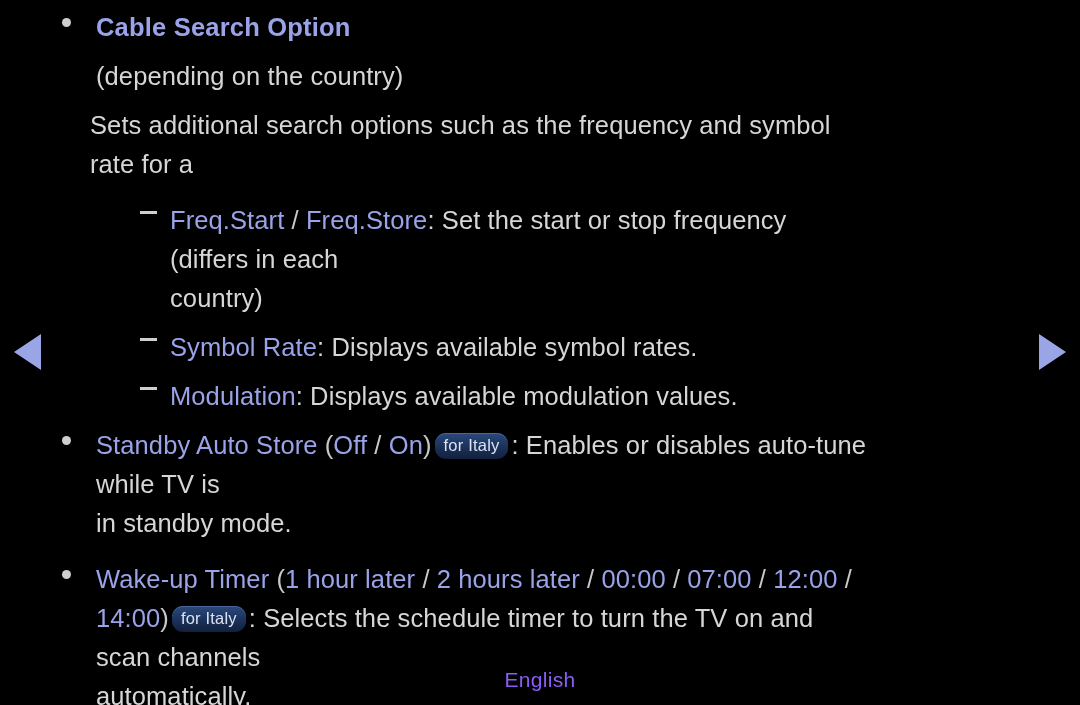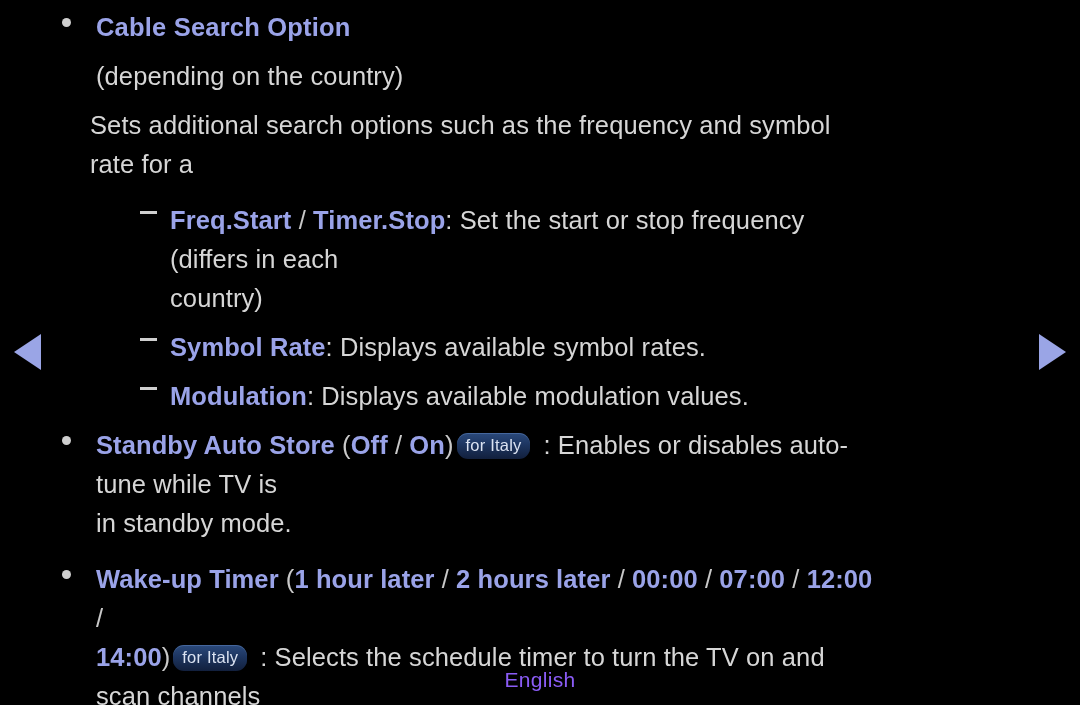--- a/index.html
+++ b/index.html
@@ -100,42 +100,42 @@
   }
 
   .sub-item {
     position: relative;
     padding-left: 170px;
     padding-right: 90px;
     text-indent: 0;
   }
 
   .kw {
-    font-weight: bold;
+    font-weight: normal;
     color: #9aa3e8;
   }
   .sep {
     color: #c9c9c9;
     font-weight: normal;
   }
   .paren {
     color: #c9c9c9;
     font-weight: normal;
   }
 
   .badge {
     display: inline-block;
     font-size: 16.5px;
     line-height: 1;
     padding: 4px 9px 5px 9px;
     border-radius: 11px;
     color: #dbe3f2;
     background: linear-gradient(180deg, #2b4a7c 0%, #1d3560 45%, #12203d 100%);
     vertical-align: 3px;
-    margin: 0 13px 0 3px;
+    margin: 0 3px 0 3px;
     font-weight: normal;
     letter-spacing: 0.2px;
     box-shadow: inset 0 1px 0 rgba(120,160,220,0.35);
   }
 
   .spacer-sm { height: 10px; }
   .spacer-md { height: 17px; }
 
   
   .footer {
@@ -171,21 +171,21 @@
 
     <div class="block sub-para">
       <div class="line">Sets additional search options such as the frequency and symbol rate for a</div>
     </div>
 
     <div class="spacer-md"></div>
 
     <div class="block sub-item">
       <span class="dash-mark"></span>
       <div class="line">
-        <span class="kw">Freq.Start</span><span class="sep"> / </span><span class="kw">Timer.Stop</span><span>: Set the start or stop frequency (differs in each</span>
+        <span class="kw">Freq.Start</span><span class="sep"> / </span><span class="kw">Freq.Store</span><span>: Set the start or stop frequency (differs in each</span>
       </div>
       <div class="line">country)</div>
     </div>
 
     <div class="spacer-sm"></div>
 
     <div class="block sub-item">
       <span class="dash-mark"></span>
       <div class="line">
         <span class="kw">Symbol Rate</span><span>: Displays available symbol rates.</span>

